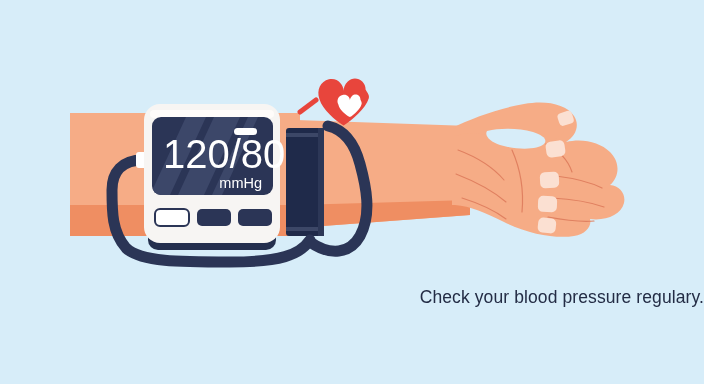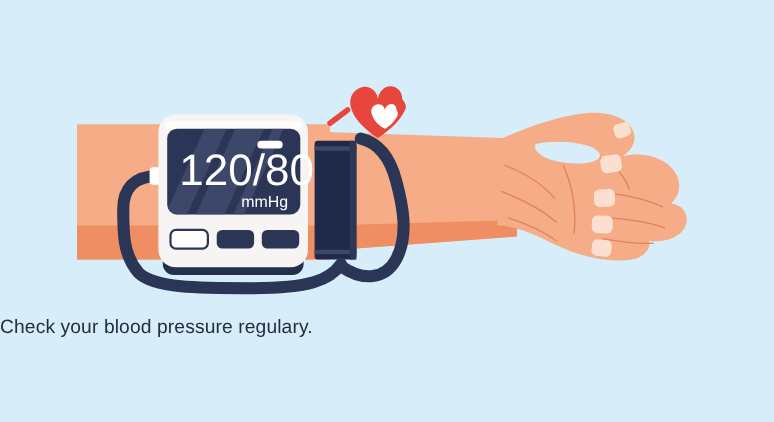--- a/index.html
+++ b/index.html
@@ -24,21 +24,21 @@
     left: 0;
     top: 0;
     width: 704px;
     height: 384px;
   }
   .caption-block {
     position: absolute;
     left: 0;
     top: 286px;
     width: 704px;
-    text-align: left;
+    text-align: right;
     line-height: 1.32;
   }
   .caption-line {
     display: block;
     font-family: "Liberation Sans", sans-serif;
     font-size: 17.5px;
     color: #232c45;
     letter-spacing: 0.1px;
   }
   .reading-value {

